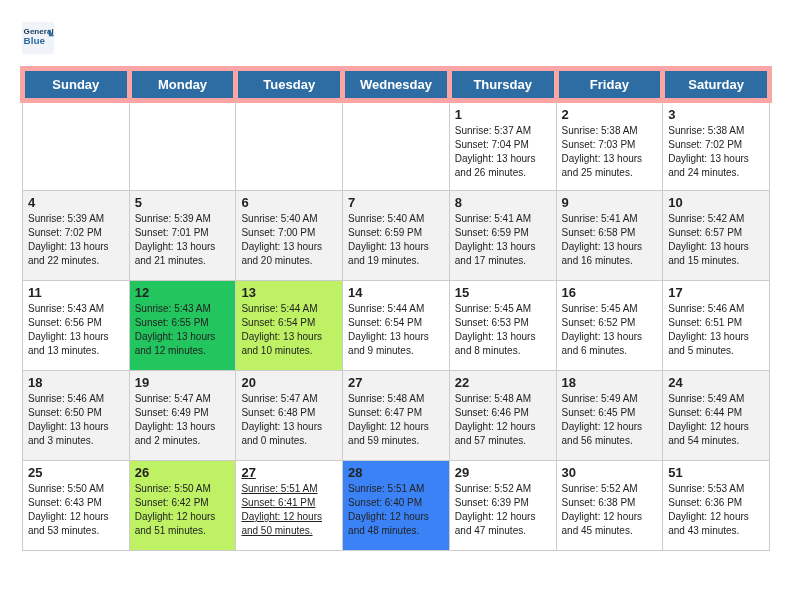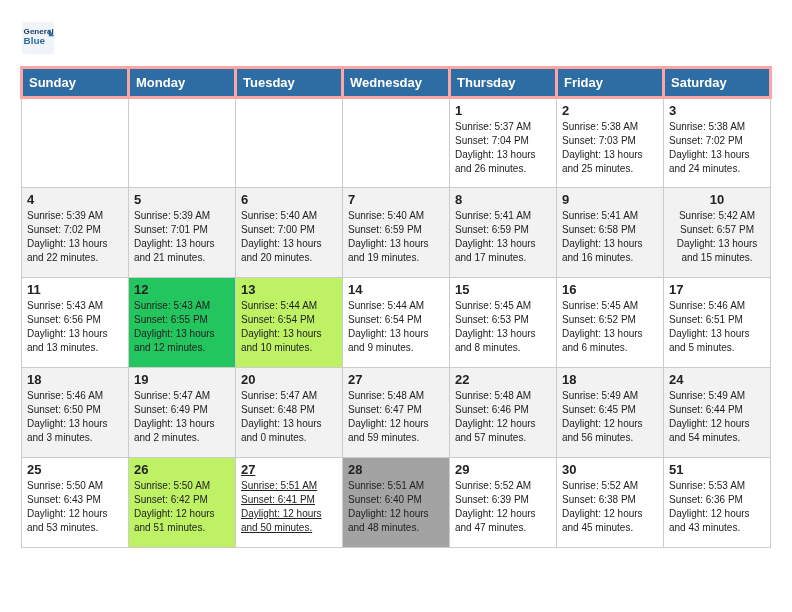--- a/index.html
+++ b/index.html
@@ -37,25 +37,25 @@
       color: #333;
     }
     table {
       width: 100%;
       border-collapse: collapse;
       table-layout: fixed;
     }
     thead th {
       background: #2e6da4;
       color: #fff;
-      text-align: left;
+      text-align: center;
       padding: 6px 6px;
       font-size: 13px;
       font-weight: bold;
-      border: 3px solid #fca5a5;
+      border: 5px solid #fca5a5;
     }
     tbody td {
       border: 1px solid #ccc;
       vertical-align: top;
       padding: 4px 5px;
       font-size: 10.5px;
       color: #222;
       height: 90px;
     }
     tbody tr:nth-child(odd) td {
@@ -170,21 +170,21 @@
 Daylight: 13 hours
 and 17 minutes.</div>
         </td>
         <td style="background: rgb(242, 242, 242);">
           <div class="day-num">9</div>
           <div class="day-info" style="white-space: pre-line;">Sunrise: 5:41 AM
 Sunset: 6:58 PM
 Daylight: 13 hours
 and 16 minutes.</div>
         </td>
-        <td style="background: rgb(242, 242, 242); text-align: center;">
+        <td style="background: rgb(242, 242, 242);">
           <div class="day-num">10</div>
           <div class="day-info" style="white-space: pre-line;">Sunrise: 5:42 AM
 Sunset: 6:57 PM
 Daylight: 13 hours
 and 15 minutes.</div>
         </td>
       </tr>
       <tr>
         <td style="background: rgb(255, 255, 255);">
           <div class="day-num">11</div>
@@ -302,21 +302,21 @@
 Daylight: 12 hours
 and 51 minutes.</div>
         </td>
         <td style="background: rgb(255, 255, 255); text-decoration: underline;">
           <div class="day-num">27</div>
           <div class="day-info" style="white-space: pre-line;">Sunrise: 5:51 AM
 Sunset: 6:41 PM
 Daylight: 12 hours
 and 50 minutes.</div>
         </td>
-        <td style="background: #a3a3a3;">
+        <td style="background: #3b82f6;">
           <div class="day-num">28</div>
           <div class="day-info" style="white-space: pre-line;">Sunrise: 5:51 AM
 Sunset: 6:40 PM
 Daylight: 12 hours
 and 48 minutes.</div>
         </td>
         <td style="background: rgb(255, 255, 255);">
           <div class="day-num">29</div>
           <div class="day-info" style="white-space: pre-line;">Sunrise: 5:52 AM
 Sunset: 6:39 PM

